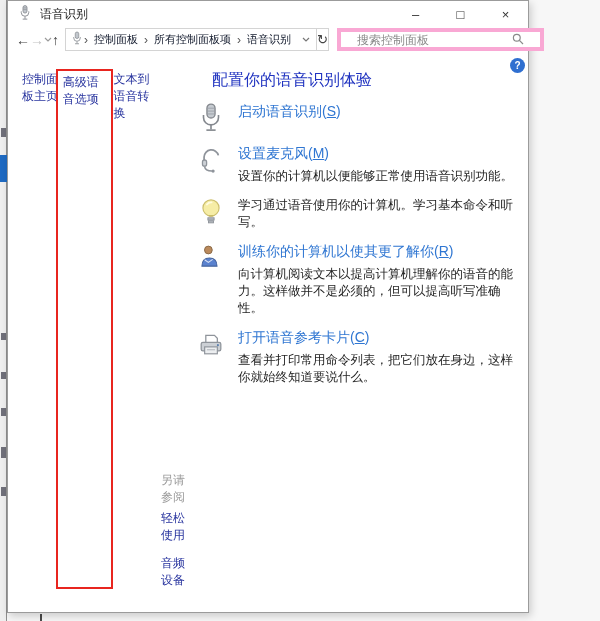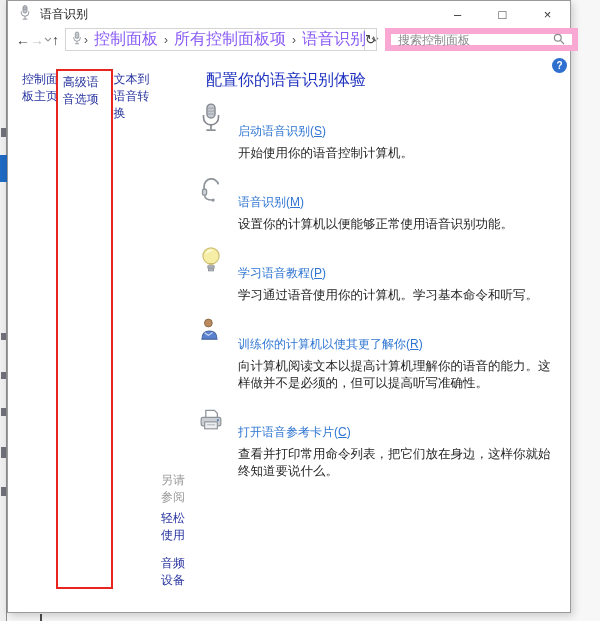--- a/index.html
+++ b/index.html
@@ -13,73 +13,73 @@
 
   
   .bg-sliver { position:absolute; left:0; top:0; width:7px; height:621px;
     background:#efefef; border-right:1px solid #8f8f8f; z-index:0; }
   .sliver-mark { position:absolute; left:1px; width:5px; background:#70707a; }
   .sliver-selected { position:absolute; left:0; width:7px; height:27px; top:155px;
     background:var(--selected_row_blue,#1f6ac2); }
   .bottom-mark { position:absolute; left:40px; top:614px; width:2px; height:7px; background:#4a4a4a; }
 
   
-  .window { position:absolute; left:7px; top:0; width:564px; height:613px;
+  .window { position:absolute; left:7px; top:0; width:522px; height:613px;
     background:#fff; border:1px solid #9b9b9b;
     box-shadow:2px 3px 8px rgba(0,0,0,.18);
     display:flex; flex-direction:column; z-index:1;justify-content:flex-end; }
 
   .titlebar { height:26px; flex:0 0 26px; display:flex; align-items:center; padding-left:10px; }
   .title-text { font-size:12px; color:#1f1f1f; margin-left:8px; }
   .controls { margin-left:auto; display:flex; height:100%; }
   .ctrl { width:45px; height:100%; display:flex; align-items:center; justify-content:center;
     font-size:13px; color:#333; cursor:default; }
 
   .addressbar { height:30px; flex:0 0 30px; display:flex; align-items:center; padding:0 8px 5px 8px; }
   .nav-btn { width:21px; text-align:center; font-size:14px; line-height:1; }
   .nav-back { color:#3f3f3f; }
   .nav-fwd { color:#c3c3c3; }
   .nav-chevron, .field-chevron { display:flex; align-items:center; justify-content:center; }
   .nav-chevron { width:13px; }
   .nav-up { color:#3f3f3f; margin-right:6px; }
 
   .address-field { display:flex; align-items:center; height:23px; width:300px;
     border:1px solid #d4d4d4; background:#fff; padding-left:5px; }
-  .crumb { font-size:16px; color:#8b5cf6; padding:0 5px; white-space:nowrap; }
+  .crumb { font-size:11px; color:#0f172a; padding:0 5px; white-space:nowrap; }
   .crumb-sep { font-size:12px; color:#555; padding:0 1px; }
   .field-chevron { margin-left:auto; width:20px; height:100%; }
   .refresh-btn { width:24px; height:23px; border:1px solid #d4d4d4; border-left:none;
     display:flex; align-items:center; justify-content:center; font-size:13px; color:#444; }
 
-  .search-field { margin-left:8px; flex:1; height:23px; border:6px solid #f9a8d4;
-    display:flex; align-items:center; padding:0 7px; background:#fff; }
+  .search-field { margin-left:8px; flex:1; height:23px; border:4px solid #f9a8d4;
+    display:flex; align-items:center; padding:0 16px; background:#fff; }
   .search-input { border:none; outline:none; flex:1; font-size:12px; color:#333;
     font-family:"Liberation Sans","DejaVu Sans",sans-serif; background:transparent; }
   .search-input::placeholder { color:#8a8a8a; }
 
   .body-area { flex:1; display:flex; position:relative; }
   .help-button { position:absolute; top:1px; right:3px; width:15px; height:15px;
     border-radius:50%; background:var(--help_button_blue,#2f6fd0); color:#fff;
     font-size:10px; font-weight:bold; display:flex; align-items:center; justify-content:center; }
 
   .sidebar { width:180px; flex:0 0 180px; display:flex; 
     padding:14px 0 16px 14px; font-size:12px; }
   .side-link { color:var(--sidebar_link_blue,#27339e); margin-bottom:11px; width:fit-content; cursor:pointer; }
   .annotated-box { border:2px solid var(--annotation_red,#e8251f);
     padding:3px 8px 4px 5px; margin:-2px 0 7px -7px; width:fit-content; }
   .annotated-box .side-link { margin:0; }
   .see-also { margin-top:auto; display:flex; flex-direction:column; }
   .see-also-header { color:#9b9b9b; margin-bottom:4px; }
 
   .content { flex:1; padding:10px 10px 0 8px; }
-  .heading { color:var(--heading_blue,#2033c0); font-size:16px; font-weight:400; margin:3px 0 12px 10px; }
+  .heading { color:var(--heading_blue,#2033c0); font-size:16px; font-weight:400; margin:3px 0 12px 16px; }
   .task { display:flex; margin-bottom:12px; }
   .task-icon { width:30px; height:30px; flex:0 0 30px; margin-right:12px; }
-  .task-link { display:block; color:var(--task_link_blue,#2f76d2); font-size:12px;
-    margin-bottom:5px; width:fit-content; cursor:pointer;margin-top:20px; }
+  .task-link { display:block; color:var(--task_link_blue,#2f76d2); font-size:14px;
+    margin-bottom:5px; width:fit-content; cursor:pointer; }
   .task-link u { text-decoration:underline; }
   .task-desc { color:#1f1f1f; font-size:12.5px; line-height:17px; max-width:392px; }
 </style>
 </head>
 <body>
 
 <div class="bg-sliver">
   <div class="sliver-mark" style="top:128px;height:9px;"></div>
   <div class="sliver-selected"></div>
   <div class="sliver-mark" style="top:333px;height:7px;"></div>
@@ -182,51 +182,49 @@
             <line x1="9" y1="4.5" x2="15" y2="4.5" stroke="#9aa0a7" stroke-width=".8"></line>
             <line x1="9" y1="7" x2="15" y2="7" stroke="#9aa0a7" stroke-width=".8"></line>
             <line x1="9" y1="9.5" x2="15" y2="9.5" stroke="#9aa0a7" stroke-width=".8"></line>
             <path d="M5.5 10.5v2a6.5 6.5 0 0 0 13 0v-2" fill="none" stroke="#84888e" stroke-width="1.4"></path>
             <line x1="12" y1="19" x2="12" y2="23" stroke="#84888e" stroke-width="1.4"></line>
             <line x1="8" y1="23.5" x2="16" y2="23.5" stroke="#84888e" stroke-width="1.4"></line>
           </svg>
         </div>
         <div class="task-text">
           <span class="task-link"><span>启动语音识别(</span><u>S</u><span>)</span></span>
-          <div class="task-desc">开始使用你的语音控制计算机。</div>
         </div>
       </div>
 
       <div class="task">
         <div class="task-icon">
           <svg width="30" height="30" viewBox="0 0 24 26">
             <path d="M6 14v-3.5a6.3 6.3 0 0 1 12.4-1.5" fill="none" stroke="#8f949b" stroke-width="1.5"></path>
             <rect x="4.6" y="13" width="3.6" height="5.4" rx="1.8" fill="#cdd1d6" stroke="#8f949b" stroke-width="1.1"></rect>
             <path d="M6.4 18.6c.4 3 3.4 4 6.4 4" fill="none" stroke="#8f949b" stroke-width="1.3"></path>
             <circle cx="13.8" cy="22.6" r="1.4" fill="#8f949b"></circle>
           </svg>
         </div>
         <div class="task-text">
-          <span class="task-link"><span>语音识别(</span><u>M</u><span>)</span></span>
+          <span class="task-link"><span>设置麦克风(</span><u>M</u><span>)</span></span>
           <div class="task-desc">设置你的计算机以便能够正常使用语音识别功能。</div>
         </div>
       </div>
 
       <div class="task">
         <div class="task-icon">
           <svg width="30" height="30" viewBox="0 0 24 26">
             <circle cx="12" cy="9.5" r="7" fill="#f6eda6" stroke="#cdbf6e" stroke-width="1"></circle>
             <path d="M8.5 6.5a4.5 4.5 0 0 1 4-1.8" fill="none" stroke="#fffbe0" stroke-width="1.6" stroke-linecap="round"></path>
             <path d="M10 16.5h4" stroke="#b9ab55" stroke-width="1"></path>
             <rect x="9.3" y="18" width="5.4" height="2" fill="#b4b8be" stroke="#8f949b" stroke-width=".8"></rect>
             <rect x="9.8" y="20.6" width="4.4" height="1.8" fill="#b4b8be" stroke="#8f949b" stroke-width=".8"></rect>
           </svg>
         </div>
         <div class="task-text">
-          <span class="task-link"><span>学习语音教程(</span><u>P</u><span>)</span></span>
           <div class="task-desc">学习通过语音使用你的计算机。学习基本命令和听写。</div>
         </div>
       </div>
 
       <div class="task">
         <div class="task-icon">
           <svg width="28" height="28" viewBox="0 0 24 26">
             <circle cx="10.5" cy="6.5" r="3.6" fill="#bb8a5c" stroke="#8a6a48" stroke-width=".9"></circle>
             <path d="M4.5 21.5c0-5 2.8-7.6 7-7.6s7 2.6 7 7.6z" fill="#5a82cf" stroke="#47659f" stroke-width="1"></path>
             <path d="M7 15.5l3.5 2.5 4-2.8" fill="none" stroke="#d9e2f5" stroke-width="1"></path>

